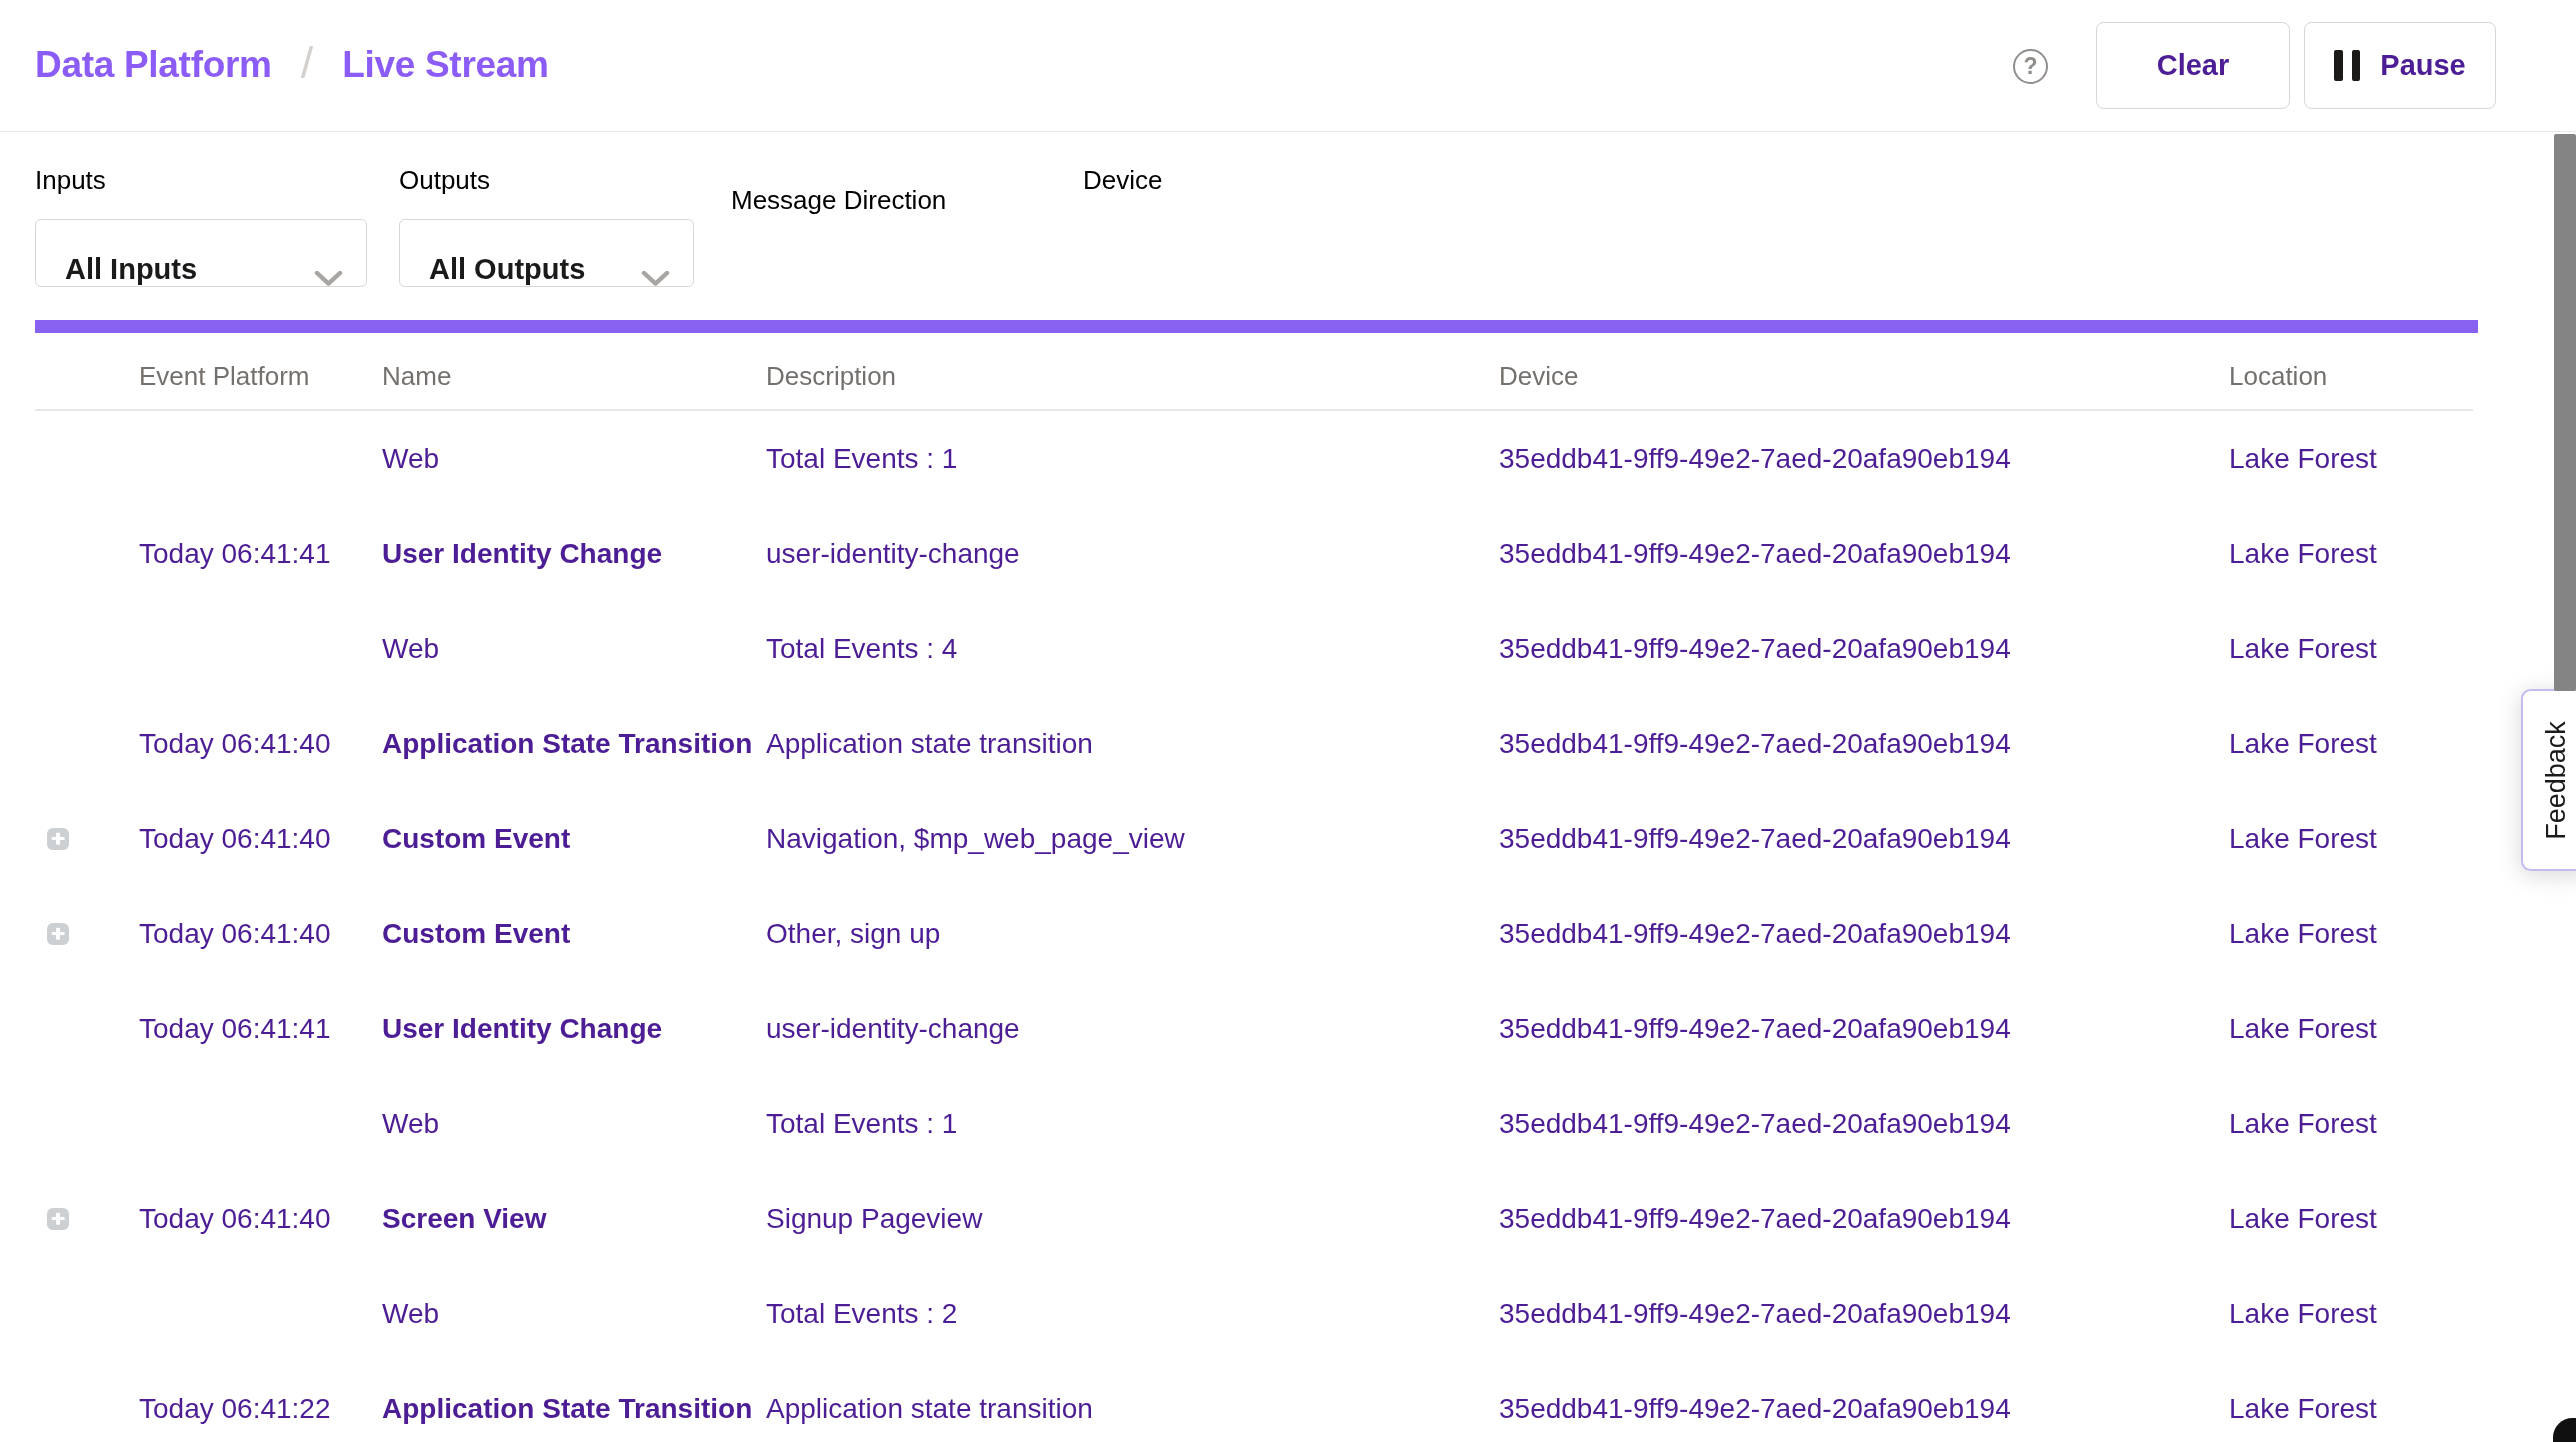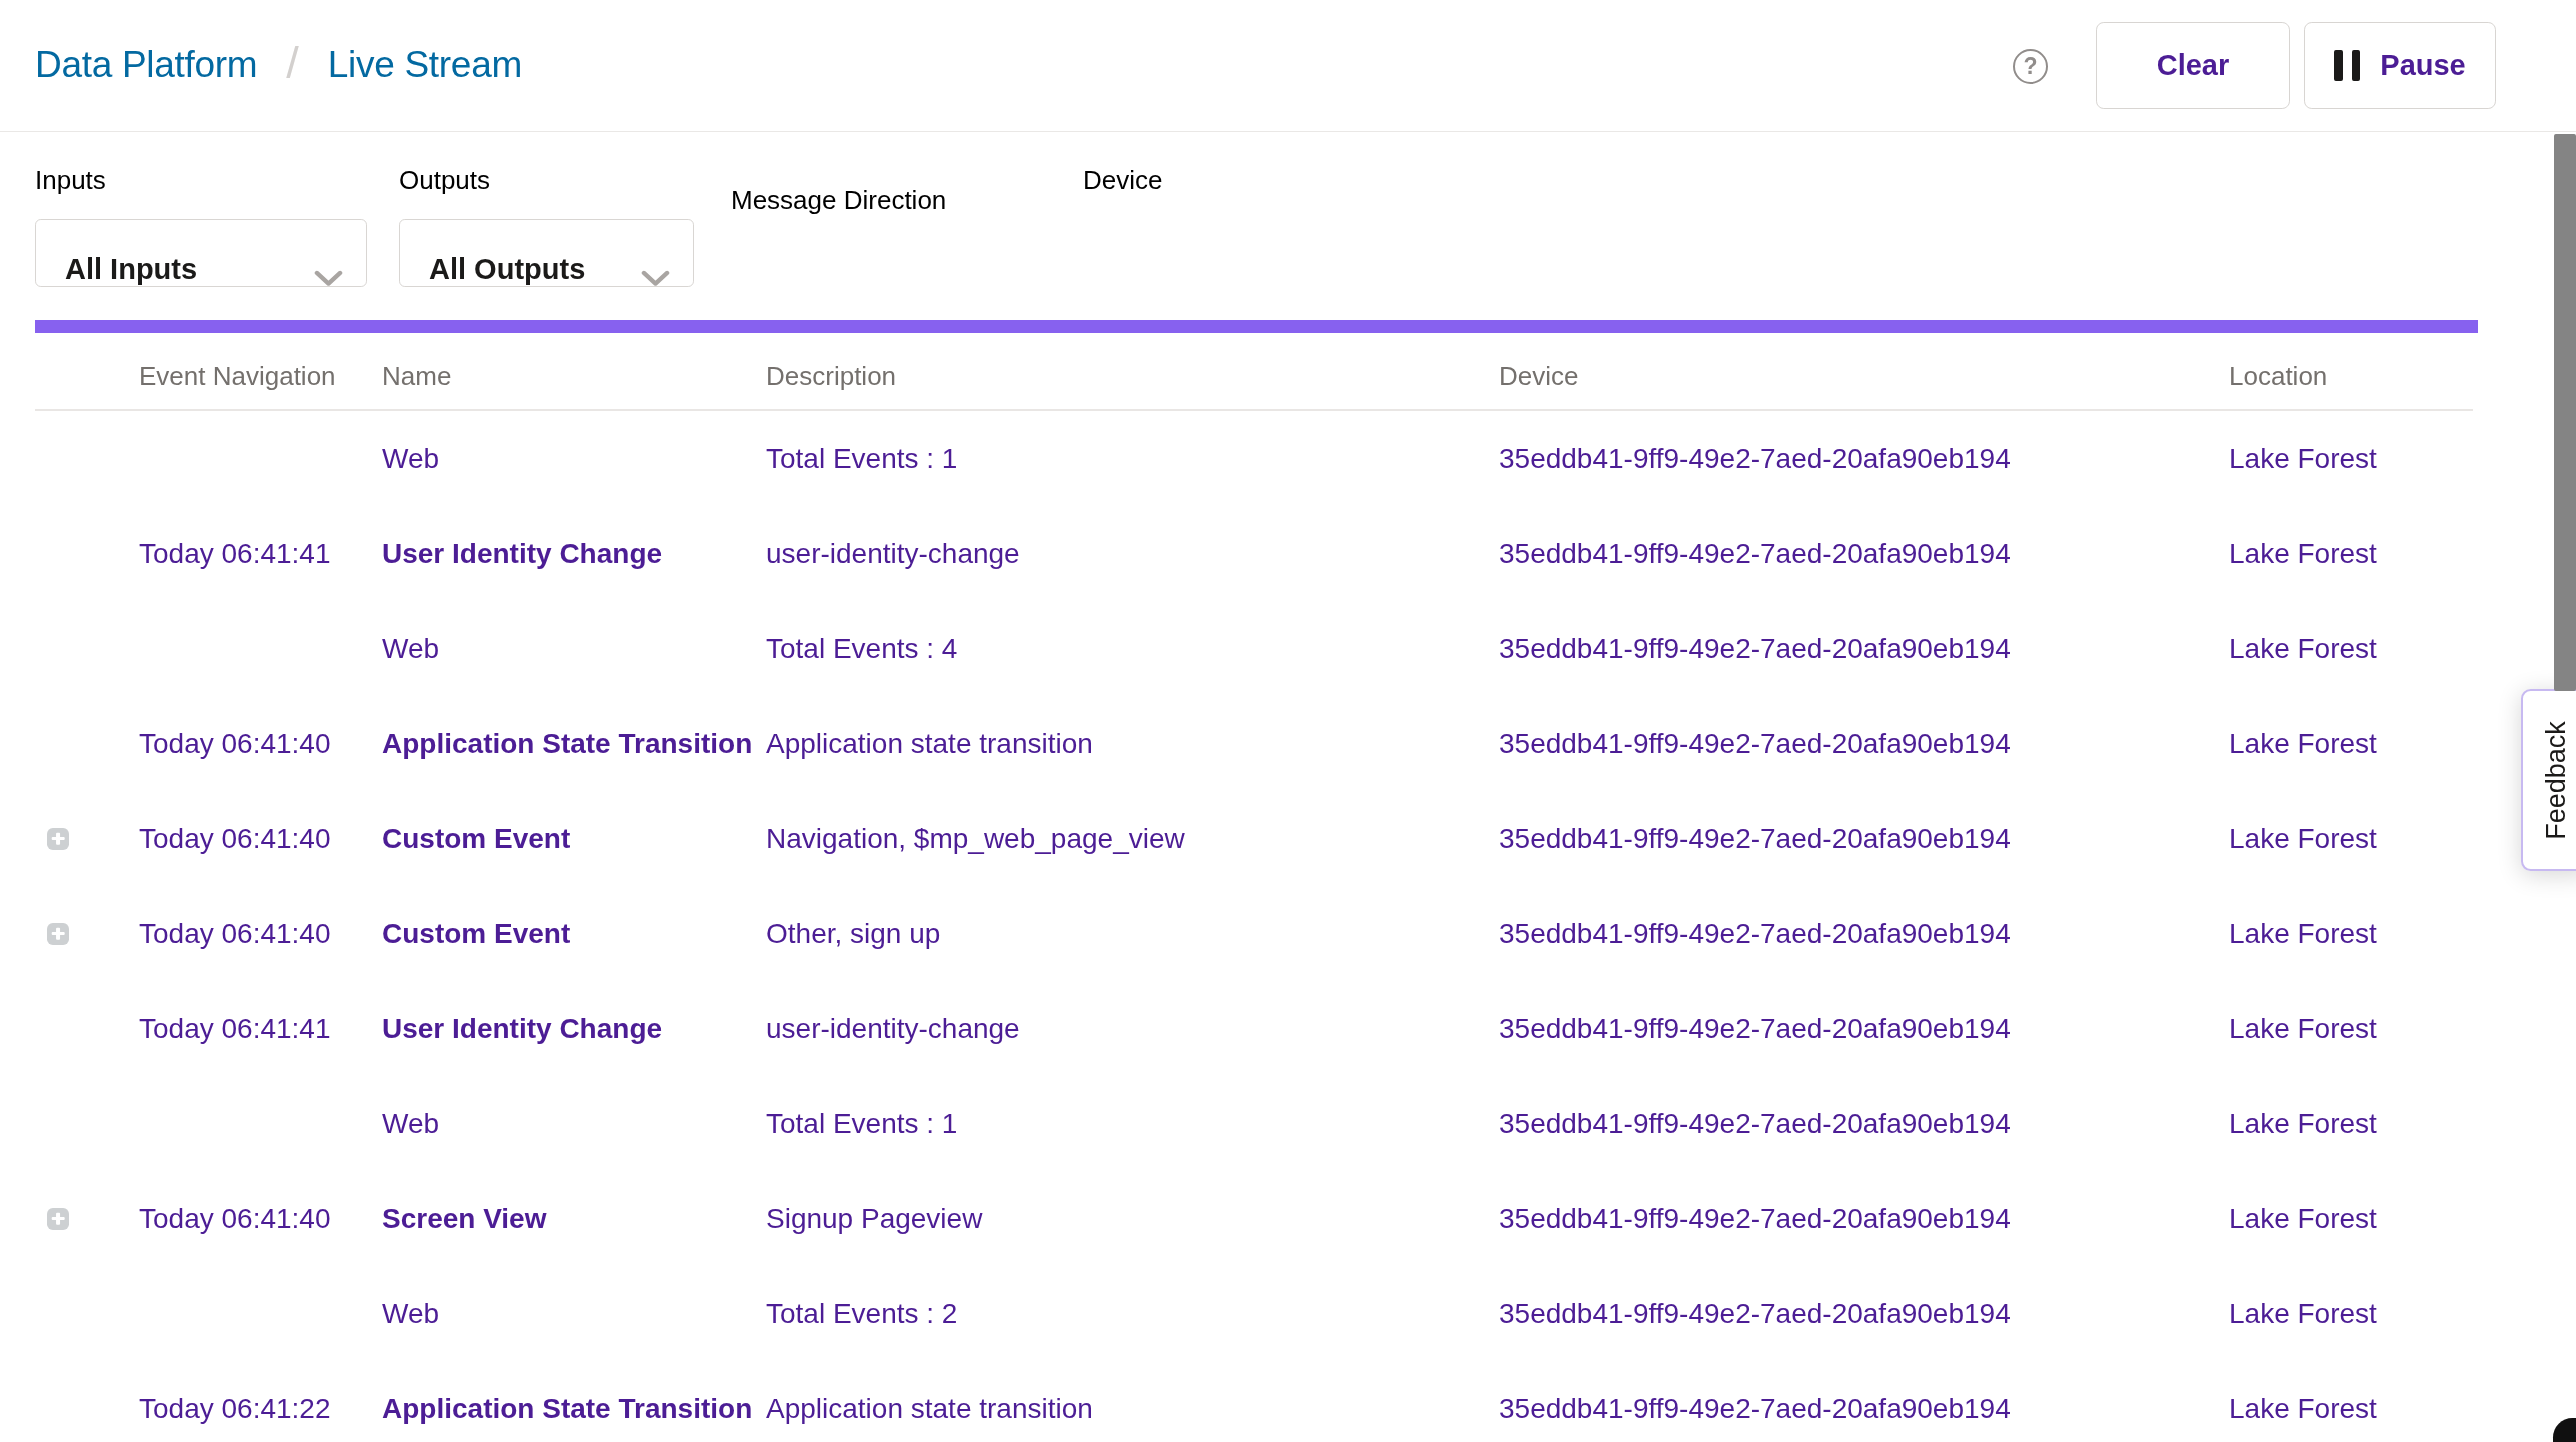--- a/index.html
+++ b/index.html
@@ -5,21 +5,21 @@
   html,body { margin:0; padding:0; }
   body {
     width:2576px; height:1442px; overflow:hidden; position:relative;
     background:#ffffff; color:#1b1a19;
     font-family:"Liberation Sans", sans-serif;
   }
 
   
   .app-header { position:absolute; top:0; left:0; width:2576px; height:132px; background:#fff; border-bottom:1.9px solid #eae8e6; box-sizing:border-box; }
   .breadcrumb { position:absolute; left:35px; top:0; height:130px; display:flex; align-items:center; }
-  .crumb { font-size:37px; font-weight:400; color:#0369a1; letter-spacing:-0.3px; }
+  .crumb { font-size:37px; font-weight:700; color:#8b5cf6; letter-spacing:-0.3px; }
   .crumb-sep { font-size:45px; font-weight:400; color:#d3d0ce; margin:0 29px; transform:translateY(-1.9px); }
   .help-btn { position:absolute; left:2013px; top:49px; width:35px; height:35px; box-sizing:border-box; border:2.9px solid #918d8b; border-radius:50%; color:#918d8b; font-size:23px; font-weight:700; display:flex; align-items:center; justify-content:center; background:#fff; cursor:pointer; }
   .btn { position:absolute; top:22px; height:87px; background:#fff; border:1.9px solid #d8d5d2; border-radius:7.8px; box-sizing:border-box; display:flex; align-items:center; justify-content:center; font-family:inherit; font-size:29px; font-weight:700; color:#4c1d95; cursor:pointer; }
   .btn-clear { left:2096px; width:194px; }
   .btn-pause { left:2304px; width:192px; gap:20px; }
   .pause-icon { display:flex; gap:8.7px; }
   .pause-icon i { display:block; width:8.7px; height:31px; background:#1b1a19; border-radius:1.9px; }
 
   
   .filter-group { position:absolute; top:165px; }
@@ -105,21 +105,21 @@
 </div>
 <div class="filter-group fg3">
   <span class="filter-label">Message Direction</span>
 </div>
 <div class="filter-group fg4">
   <span class="filter-label">Device</span>
 </div>
 
 <div class="accent-bar" style="background: rgb(135, 97, 239);"></div>
 
-<span class="col-header ch-ts">Event Navigation</span>
+<span class="col-header ch-ts">Event Platform</span>
 <span class="col-header ch-name">Name</span>
 <span class="col-header ch-desc">Description</span>
 <span class="col-header ch-dev">Device</span>
 <span class="col-header ch-loc">Location</span>
 <div class="table-topline"></div>
 
 <div class="rows" id="rows">
     <div class="row">
       <span class="cell c-name">Web</span>
       <span class="cell c-desc">Total Events : 1</span>

